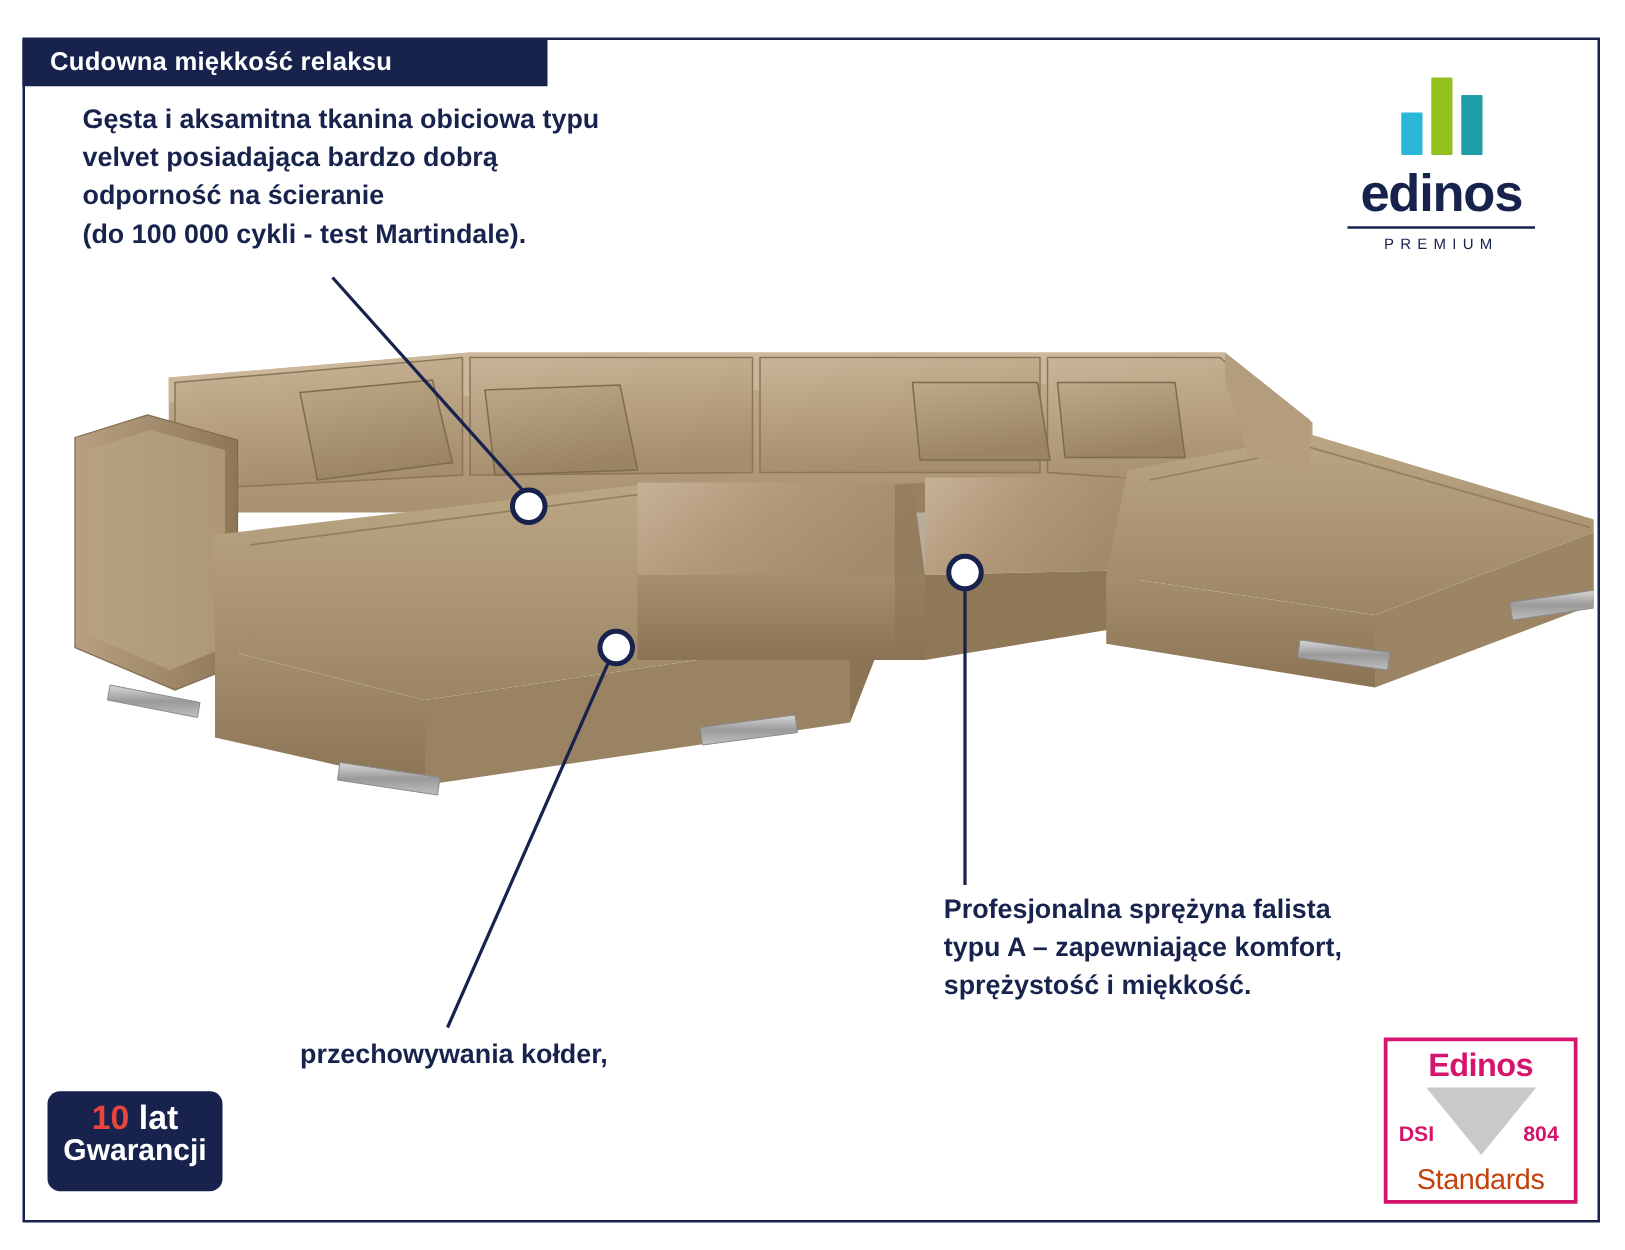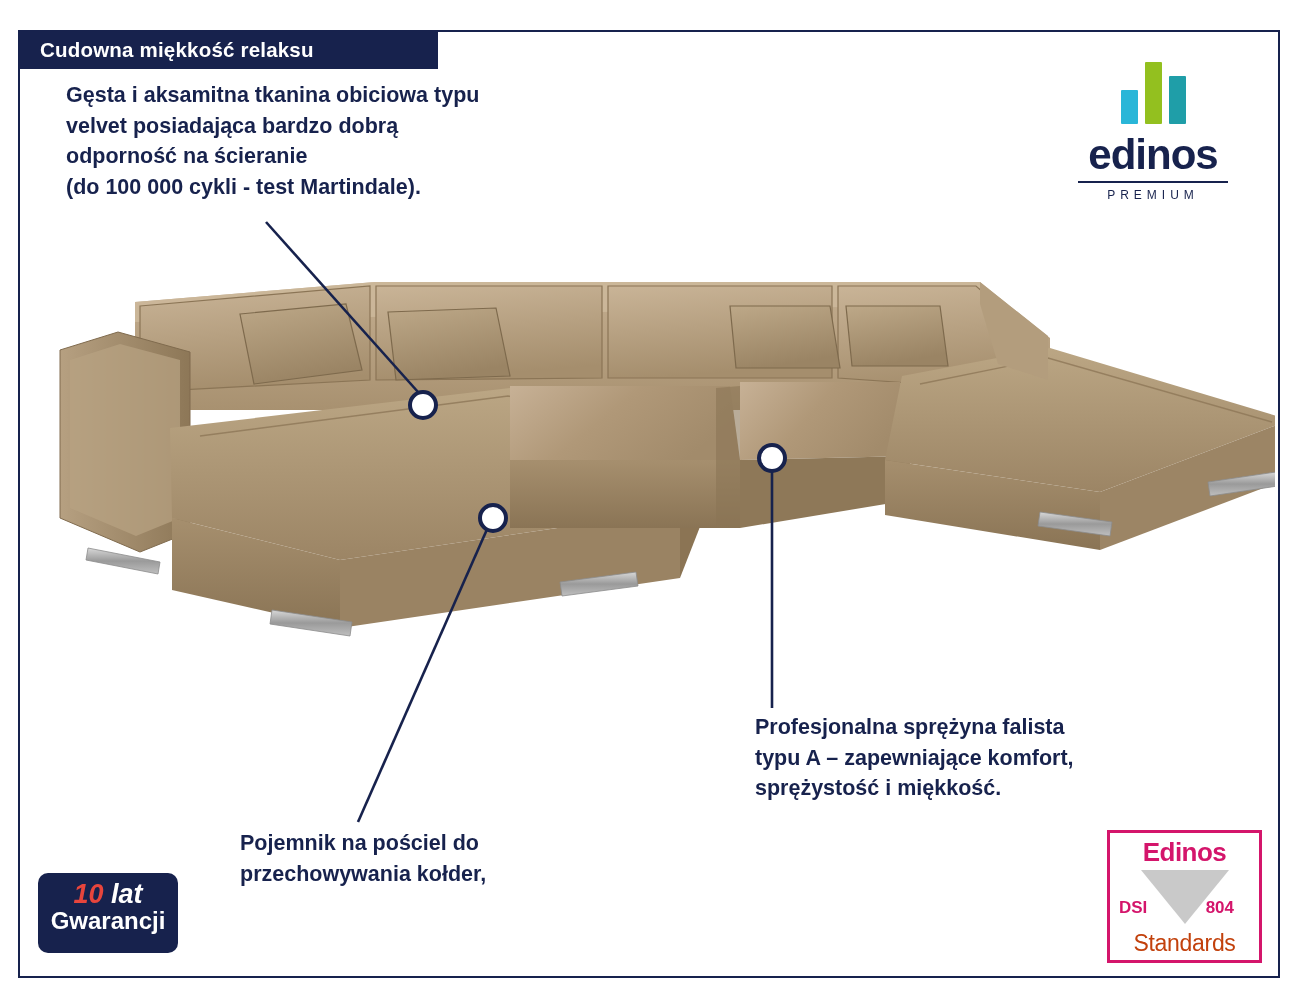--- a/index.html
+++ b/index.html
@@ -159,21 +159,20 @@
     border-radius: 10px;
     color: #ffffff;
     text-align: center;
     box-sizing: border-box;
     padding-top: 7px;
   }
   #badge-guarantee .years {
     font-size: 27px;
     font-weight: bold;
     line-height: 1.05;
-    font-style: italic;
   }
   #badge-guarantee .years .num { color: #e8453c; }
   #badge-guarantee .word {
     font-size: 24px;
     font-weight: bold;
     line-height: 1.05;
   }
 
   
   #badge-dsi {
@@ -201,21 +200,21 @@
   }
   #badge-dsi .vee {
     position: absolute;
     left: 50%;
     top: 0;
     transform: translateX(-50%);
   }
   #badge-dsi .dsi-row {
     position: absolute;
     left: 0;
-    right: 16px;
+    right: 3px;
     top: 30px;
     display: flex;
     justify-content: space-between;
     padding: 0 9px;
     box-sizing: border-box;
     color: #d4156b;
     font-weight: bold;
     font-size: 17px;
   }
   #badge-dsi .standards {
@@ -345,21 +344,20 @@
     <div>(do 100 000 cykli - test Martindale).</div>
   </div>
 
   <div class="callout" id="callout-spring">
     <div>Profesjonalna sprężyna falista</div>
     <div>typu A – zapewniające komfort,</div>
     <div>sprężystość i miękkość.</div>
   </div>
 
   <div class="callout" id="callout-storage">
-    <div>Pojemnik na pościel do</div>
     <div>przechowywania kołder,</div>
   </div>
 
   <div id="logo">
     <div class="bars">
       <i class="bar1"></i>
       <i class="bar2"></i>
       <i class="bar3"></i>
     </div>
     <div class="wordmark">edinos</div>

